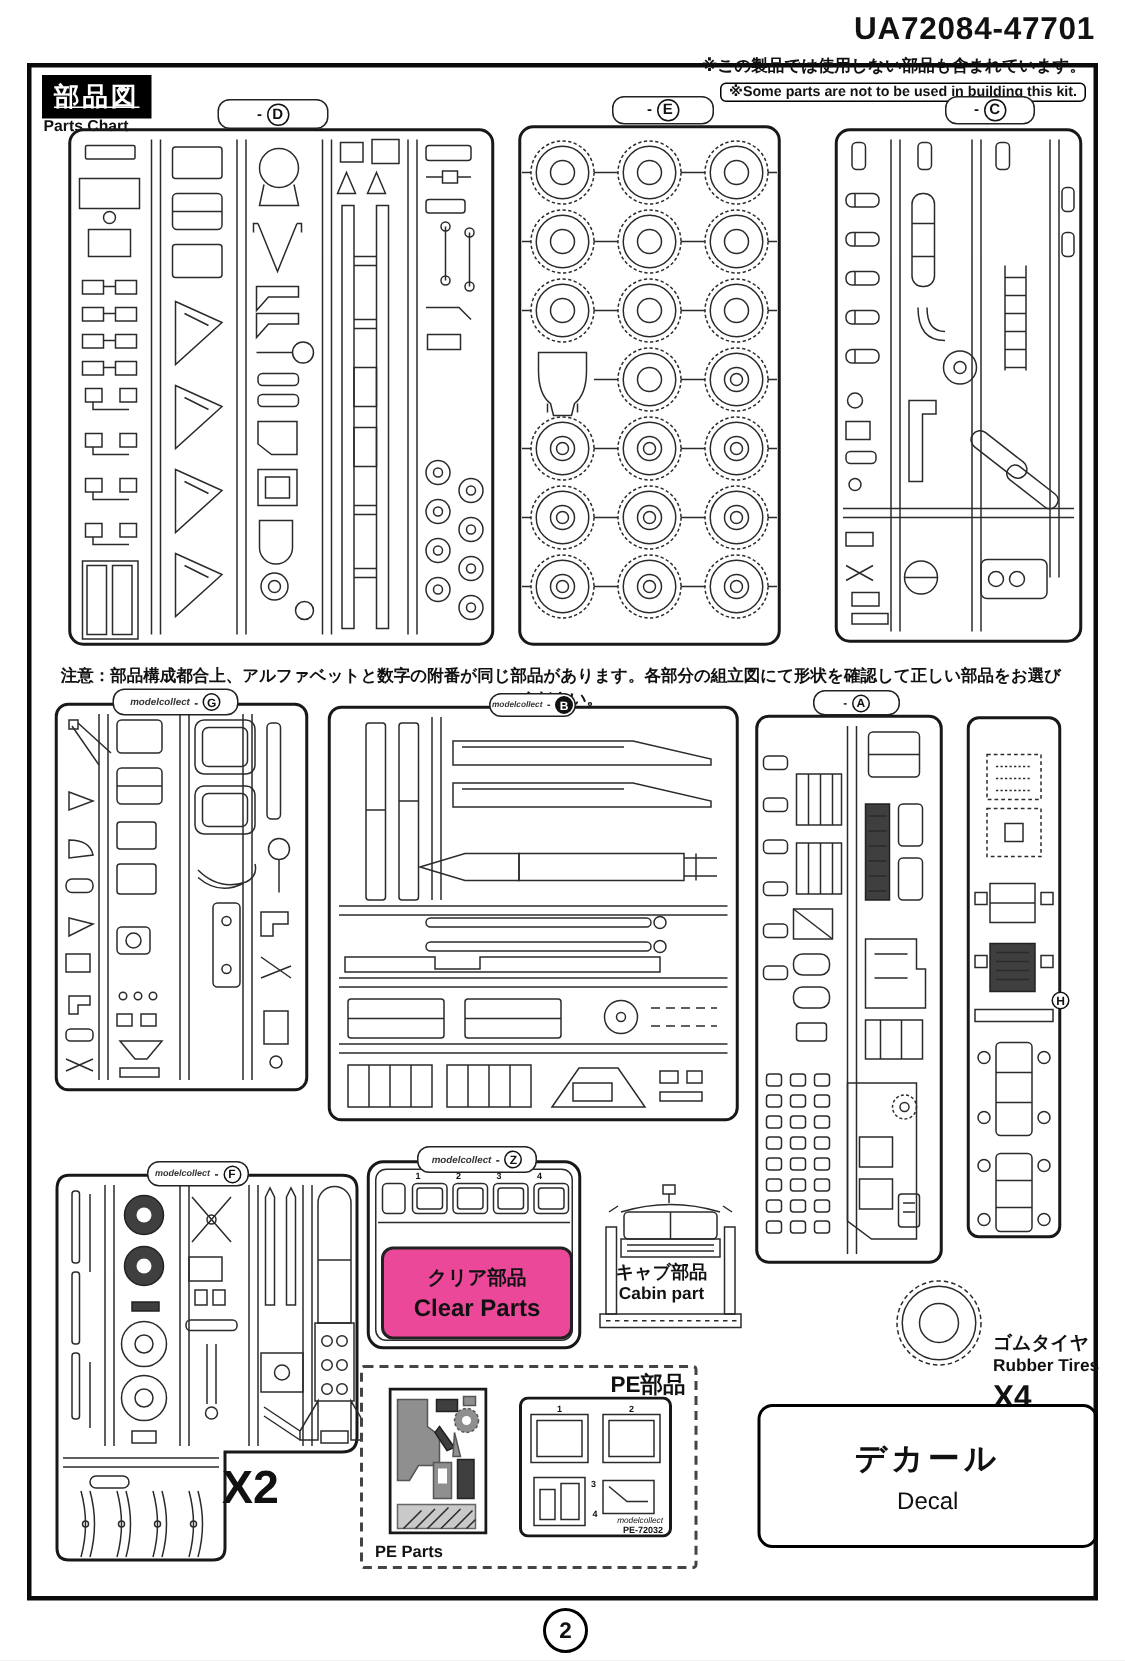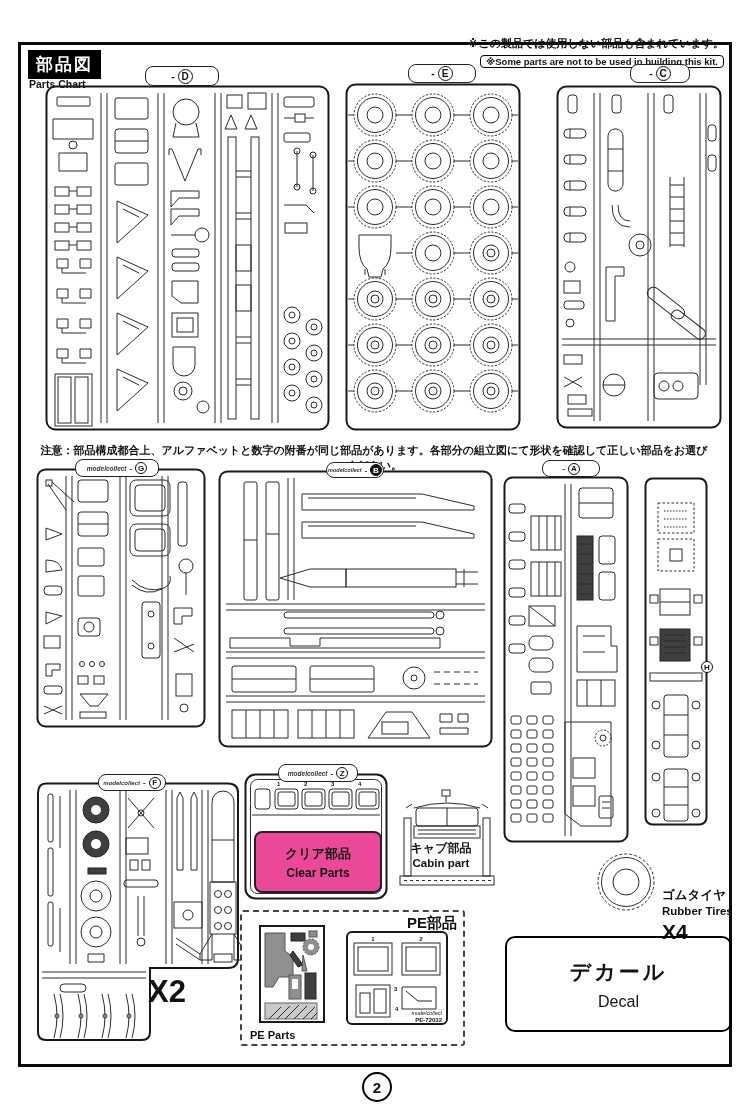--- a/index.html
+++ b/index.html
@@ -2,21 +2,21 @@
 <html><head>
 <meta charset="utf-8">
 <style>
   html,body{margin:0;padding:0;background:#e8e8e8;}
   .sheet{position:relative;width:750px;height:1107px;background:#fff;overflow:hidden;
          font-family:"Liberation Sans","DejaVu Sans",sans-serif;color:#111;}
   .abs{position:absolute;}
   .product-code{top:8px;right:20px;font-size:21px;font-weight:800;letter-spacing:.5px;}
   .border-box{left:18px;top:42px;width:708px;height:1019px;border:3px solid #0a0a0a;}
   .title-jp{left:28px;top:50px;background:#000;color:#fff;font-size:17px;font-weight:800;
-            padding:3px 8px;letter-spacing:2px;}
+            padding:3px 8px;letter-spacing:2px;text-decoration:underline;}
   .title-en{left:29px;top:78px;font-size:10.5px;font-weight:800;}
   .notes{right:26px;top:36px;text-align:right;}
   .note-jp{font-size:11px;font-weight:800;}
   .note-en{display:inline-block;border:1.5px solid #000;border-radius:4px;padding:0 5px;
            font-size:9.5px;font-weight:700;margin-top:2px;}
   .caution-mid{left:40px;top:443px;width:668px;text-align:center;font-size:11px;font-weight:800;}
   .caution-bottom{left:24px;top:1046px;width:700px;text-align:center;font-size:8.6px;font-weight:600;}
   .tab{border:1.6px solid #222;border-radius:8px;background:#fff;display:flex;align-items:center;
        justify-content:center;gap:3px;z-index:5;}
   .brand{font-style:italic;font-weight:600;color:#333;white-space:nowrap;}
@@ -32,21 +32,21 @@
       {stroke:#2b2b2b;fill:none;stroke-width:1;}
   .fr{stroke:#181818 !important;stroke-width:2 !important;}
   .dk{fill:#3f3f3f !important;stroke:#222 !important;}
   .md{fill:#8f8f8f !important;stroke:#555 !important;}
   .lt{fill:#c9c9c9 !important;stroke:#666 !important;}
   .wf{fill:#fff !important;stroke:none !important;}
   .sprue text{stroke:none !important;fill:#111 !important;font-family:"Liberation Sans",sans-serif;}
   .zbox{border:2px solid #222;border-radius:8px;display:flex;flex-direction:column;align-items:center;
         justify-content:center;z-index:4;background:#ec4899;}
   .zbox .jp{font-size:13px;font-weight:800;}
-  .zbox .en{font-size:12px;font-weight:800;margin-top:3px;}
+  .zbox .en{font-size:16px;font-weight:800;margin-top:3px;}
   .cab-text{text-align:center;z-index:4;}
   .cab-text .jp{font-size:12px;font-weight:800;}
   .cab-text .en{font-size:11.5px;font-weight:800;}
   .tire-labels{left:662px;top:856px;margin-top:31px;}
   .tire-labels .jp{font-size:12.5px;font-weight:800;}
   .tire-labels .en{font-size:11.5px;font-weight:800;margin-top:1px;}
   .tire-labels .qty{font-size:21px;font-weight:800;margin-top:3px;}
   .decal-box{left:505px;top:936px;width:223px;height:92px;border:2.5px solid #000;border-radius:10px;
              display:flex;flex-direction:column;align-items:center;justify-content:center;}
   .decal-box .jp{font-size:21px;font-weight:800;letter-spacing:3px;}
@@ -56,20 +56,21 @@
   .pe-en{position:absolute;left:8px;bottom:3px;font-size:11px;font-weight:800;}
   .xqty{left:148px;top:974px;font-size:31px;font-weight:800;}
   .page-circ{left:362px;top:1072px;width:26px;height:26px;border:2px solid #000;border-radius:50%;
              display:flex;align-items:center;justify-content:center;font-size:15px;font-weight:800;}
 </style>
 </head>
 <body>
 
 <div class="sheet">
 
+  <div class="abs product-code">UA72084-47701</div>
   <div class="abs border-box"></div>
 
   <div class="abs title-jp">部品図</div>
   <div class="abs title-en">Parts Chart</div>
 
   <div class="abs notes">
     <div class="note-jp">※この製品では使用しない部品も含まれています。</div>
     <div class="note-en">※Some parts are not to be used in building this kit.</div>
   </div>
 

